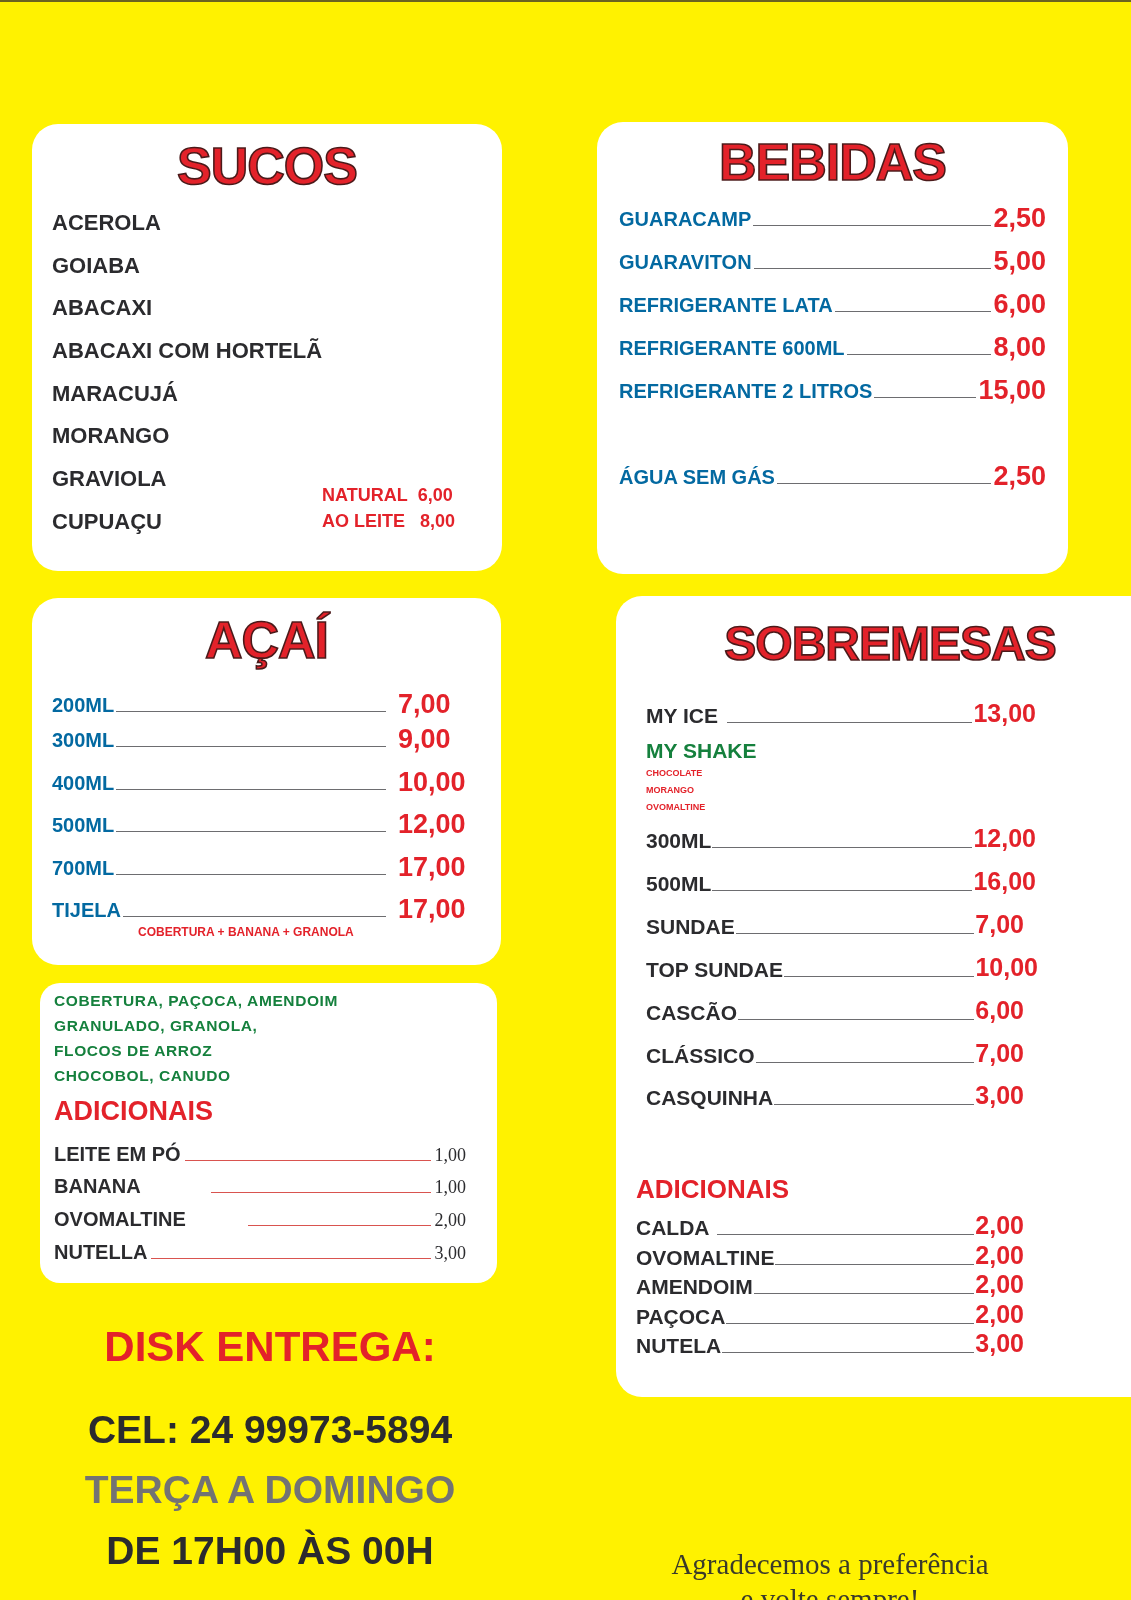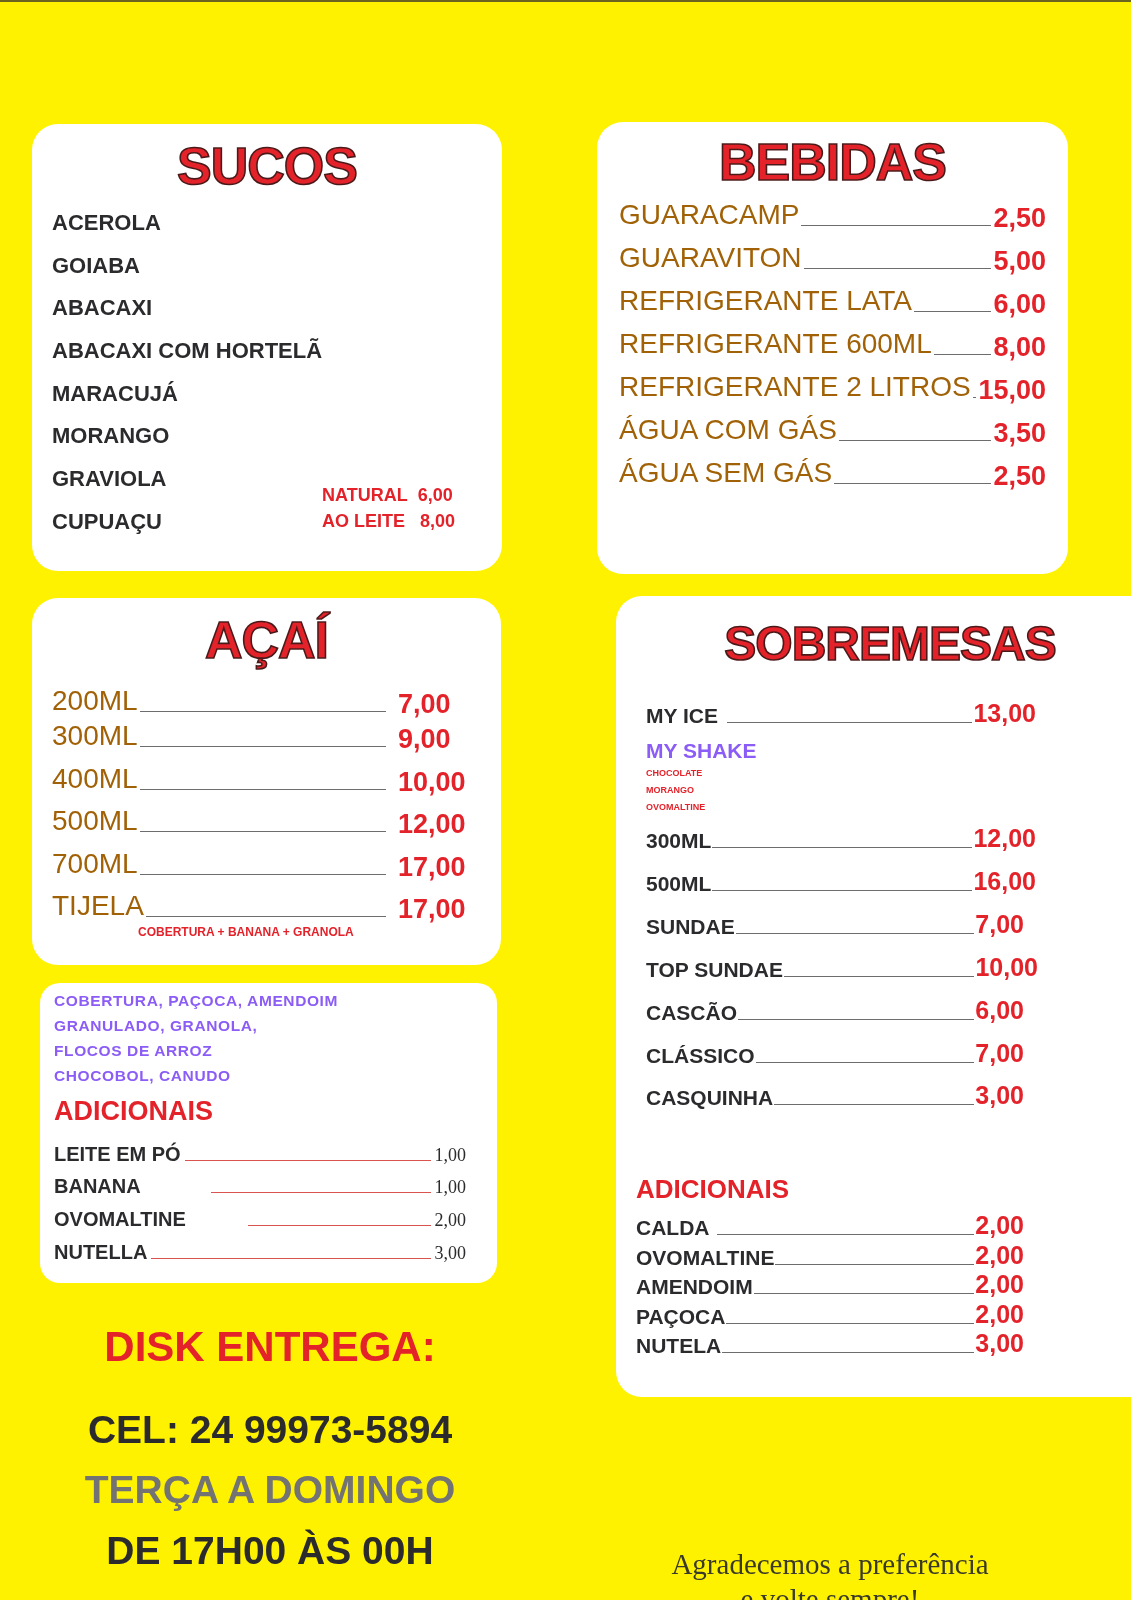--- a/index.html
+++ b/index.html
@@ -36,26 +36,26 @@
     white-space: nowrap;
     line-height: 1;
   }
   .row {
     position: absolute;
     display: flex;
     align-items: flex-end;
     height: 30px;
     white-space: nowrap;
   }
-  .row .lbl { font-weight: 400; font-size: 28px; color: #a16207; line-height: 1; padding-bottom: 3px; }
+  .row .lbl { font-weight: 700; font-size: 20px; color: #0369a1; line-height: 1; padding-bottom: 3px; }
   .row .dots { flex: 1; border-bottom: 1.5px solid #6d6d70; margin: 0 2px 6px 2px; }
   .row .price { font-weight: 700; font-size: 27px; color: #e3222a; line-height: 1; }
   .small-red { font-weight: 700; color: #e3222a; white-space: nowrap; line-height: 1; position: absolute; }
   .sub-head { position: absolute; font-weight: 700; color: #e3222a; font-size: 30px; line-height: 1; }
-  .plain { position: absolute; font-weight: 700; color: #8b5cf6; line-height: 1; white-space: nowrap; }
+  .plain { position: absolute; font-weight: 700; color: #15803d; line-height: 1; white-space: nowrap; }
   .addrow { position: absolute; display: flex; align-items: flex-end; height: 26px; white-space: nowrap; }
   .addrow .lbl { font-weight: 700; font-size: 20px; color: #2b2b2e; line-height: 1; padding-bottom: 2px; }
   .addrow .dots { flex: 1; border-bottom: 1.2px solid #d9534f; margin: 0 4px 5px 4px; }
   .addrow .price { font-family: "Liberation Serif", serif; font-size: 18px; color: #2b2b2e; line-height: 1; padding-bottom: 2px; }
   .srow { position: absolute; display: flex; align-items: flex-end; height: 24px; white-space: nowrap; }
   .srow .lbl { font-weight: 700; font-size: 21px; color: #2b2b2e; line-height: 1; }
   .srow .dots { flex: 1; border-bottom: 1.5px solid #6d6d70; margin: 0 1px 3px 1px; }
   .srow .price { font-weight: 700; font-size: 25px; color: #e3222a; line-height: 1; }
   .footer-big { position: absolute; left: 30px; width: 480px; text-align: center; font-weight: 700; line-height: 1; white-space: nowrap; }
   .thanks { position: absolute; left: 600px; width: 460px; text-align: center; font-family: "Liberation Serif", serif; font-size: 29px; color: #3a3a2a; line-height: 1.2; }
@@ -103,25 +103,20 @@
   <div class="row" style="left:22px; right:22px; top:209px;">
     <span class="lbl">REFRIGERANTE 600ML</span>
       <span class="dots"></span>
       <span class="price">8,00</span>
   </div>
   <div class="row" style="left:22px; right:22px; top:252px;">
     <span class="lbl">REFRIGERANTE 2 LITROS</span>
       <span class="dots"></span>
       <span class="price">15,00</span>
   </div>
-  <div class="row" style="left:22px; right:22px; top:295px;">
-    <span class="lbl">ÁGUA COM GÁS</span>
-      <span class="dots"></span>
-      <span class="price">3,50</span>
-  </div>
   <div class="row" style="left:22px; right:22px; top:338px;">
     <span class="lbl">ÁGUA SEM GÁS</span>
       <span class="dots"></span>
       <span class="price">2,50</span>
   </div>
 </div>
 
 <div class="card" style="left:32px; top:598px; width:469px; height:367px;">
   <div class="title" style="top:16px; font-size:52px;">AÇAÍ</div>
   <div class="row" style="left:20px; width:420px; top:82px;margin-top:8px;">

